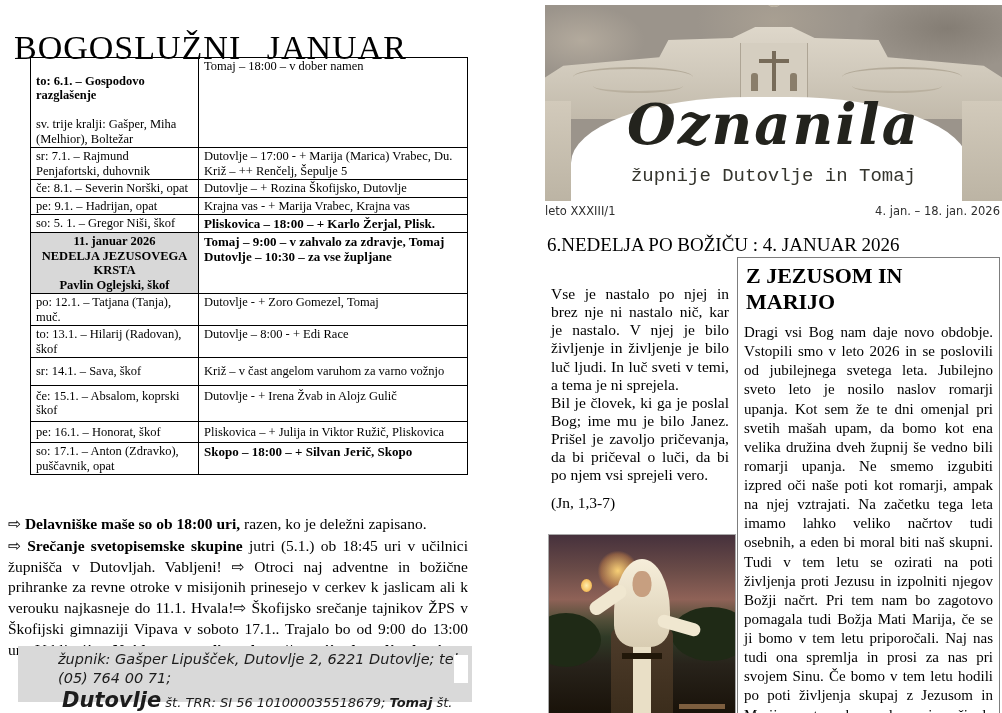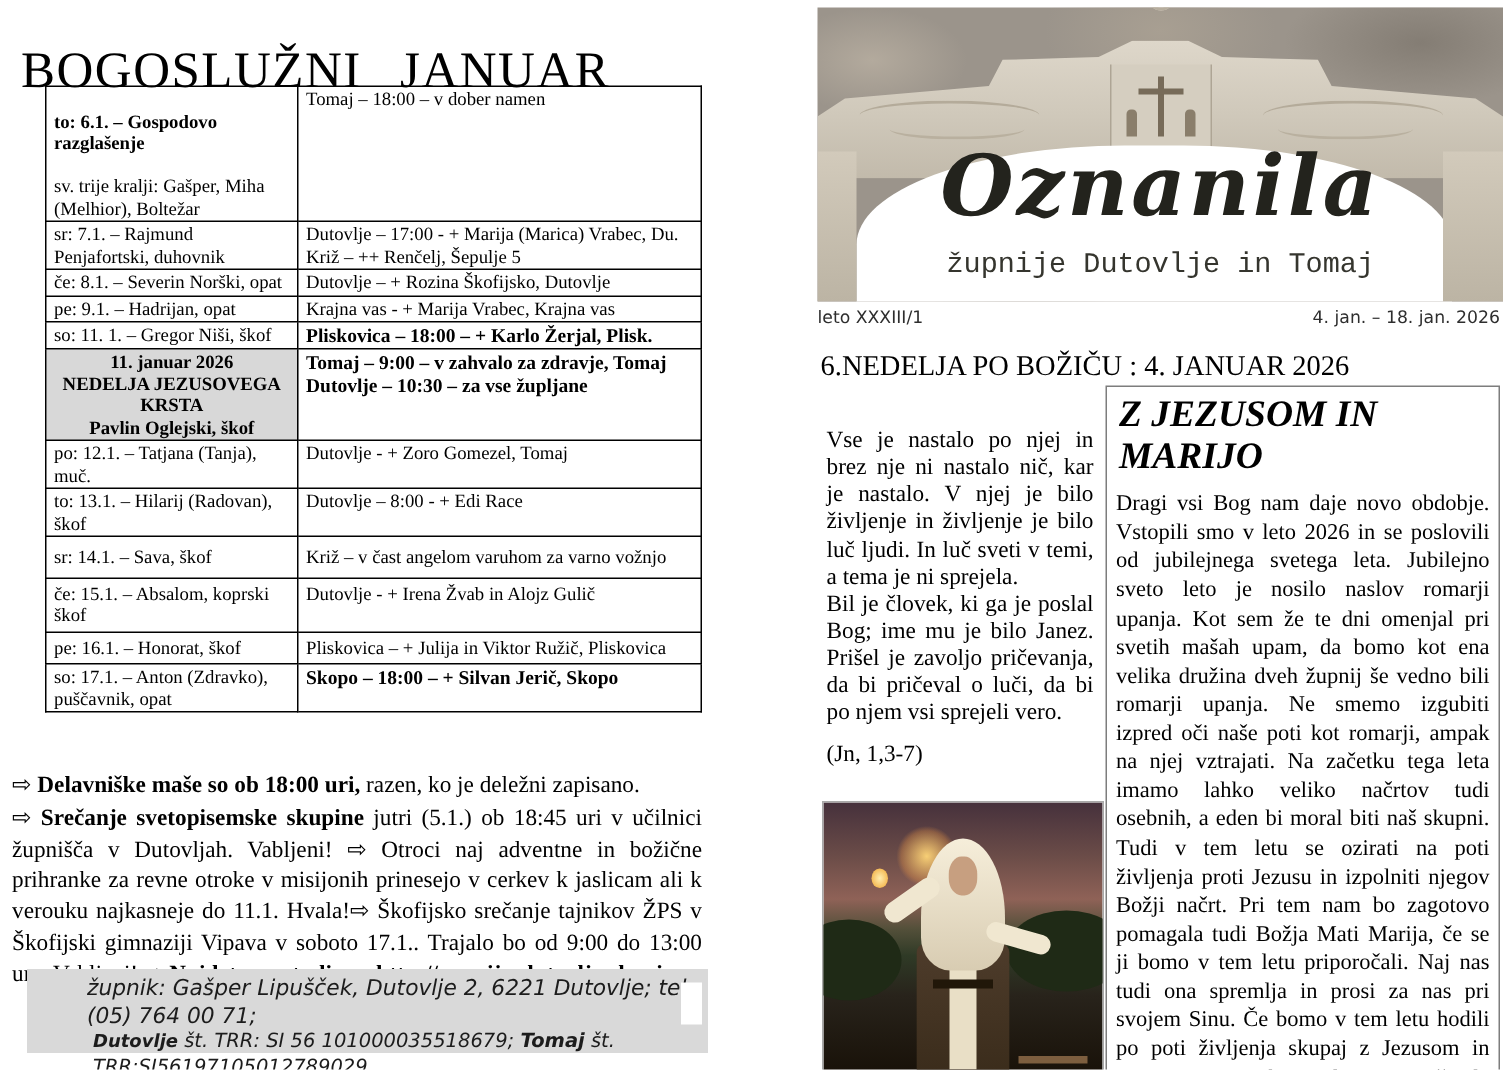--- a/index.html
+++ b/index.html
@@ -25,21 +25,21 @@
   .notes p{margin:0 0 1px 0;}
   .notes b{font-weight:bold;}
   .arrow{font-weight:400;}
   
   .lfooter{position:absolute;left:18px;top:646px;width:454px;height:56px;
            background:#d9d9d9;font-family:"DejaVu Sans",sans-serif;font-style:italic;
            color:#1c1c1c;font-size:13.5px;line-height:1.28;padding-top:4px;box-sizing:border-box;}
   .lfooter .fl1{padding-left:40px;font-size:14.5px;}
   .lfooter .fl2{padding-left:44px;font-size:13px;}
   .lfooter b{font-weight:bold;}
-  .lfooter .big{font-size:12px;}
+  .lfooter .big{font-size:21px;}
   .fwhite{position:absolute;right:4px;top:9px;width:14px;height:28px;background:#fff;}
   
   .rpage{position:absolute;left:545px;top:5px;width:457px;height:708px;}
   
   .photo{position:relative;width:457px;height:196px;overflow:hidden;
     background-color:#9b948b;
     background-image:
       radial-gradient(ellipse 90px 50px at 8% 18%, #b3aa9d 0%, rgba(0,0,0,0) 70%),
       radial-gradient(ellipse 130px 60px at 88% 12%, #847d74 0%, rgba(0,0,0,0) 70%),
       radial-gradient(ellipse 110px 70px at 50% 8%, #a89f92 0%, rgba(0,0,0,0) 70%),
@@ -97,21 +97,21 @@
   .sash{position:absolute;left:50%;top:118px;transform:translateX(-50%);width:40px;height:6px;background:#211709;}
   .arm-left{position:absolute;left:38px;top:58px;width:42px;height:14px;background:#f0e7d0;
     transform:rotate(-35deg);border-radius:7px;}
   .flame{position:absolute;left:32px;top:44px;width:11px;height:13px;border-radius:50%;
     background:radial-gradient(#ffeeb0,#f0a530);}
   .arm-right{position:absolute;right:34px;top:84px;width:44px;height:13px;background:#f0e7d0;
     transform:rotate(16deg);border-radius:7px;}
   .wm{position:absolute;right:10px;bottom:5px;width:46px;height:5px;background:rgba(205,155,105,.55);}
   .article{position:absolute;left:192px;top:0px;width:263px;border:1px solid #7d7d7d;
     box-sizing:border-box;padding:3px 6px 10px 6px;}
-  .art-title{font-size:25px;font-weight:bold;margin:2px 0 8px 2px;font-style:italic;}
+  .art-title{font-size:22px;font-weight:bold;margin:2px 0 8px 2px;}
   .art-body{font-size:15px;line-height:1.275;text-align:justify;margin:0;}
 </style>
 </head>
 <body>
 
 <div class="lpage">
   <h1 class="lp-title">BOGOSLUŽNI JANUAR</h1>
 
   <table class="cal">
     <tbody>
@@ -128,21 +128,21 @@
       </tr>
       <tr>
         <td class="c-day">če: 8.1. – Severin Norški, opat</td>
         <td class="c-mass">Dutovlje – + Rozina Škofijsko, Dutovlje</td>
       </tr>
       <tr>
         <td class="c-day">pe: 9.1. – Hadrijan, opat</td>
         <td class="c-mass">Krajna vas - + Marija Vrabec, Krajna vas</td>
       </tr>
       <tr>
-        <td class="c-day">so: 11. 1. – Gregor Niši, škof</td>
+        <td class="c-day">so: 5. 1. – Gregor Niši, škof</td>
         <td class="c-mass b-right">Pliskovica – 18:00 – + Karlo Žerjal, Plisk.</td>
       </tr>
       <tr class="sun">
         <td class="c-day">11. januar 2026
 NEDELJA JEZUSOVEGA KRSTA
 Pavlin Oglejski, škof</td>
         <td class="c-mass b-right">Tomaj – 9:00 – v zahvalo za zdravje, Tomaj
 Dutovlje – 10:30 – za vse župljane</td>
       </tr>
       <tr>

